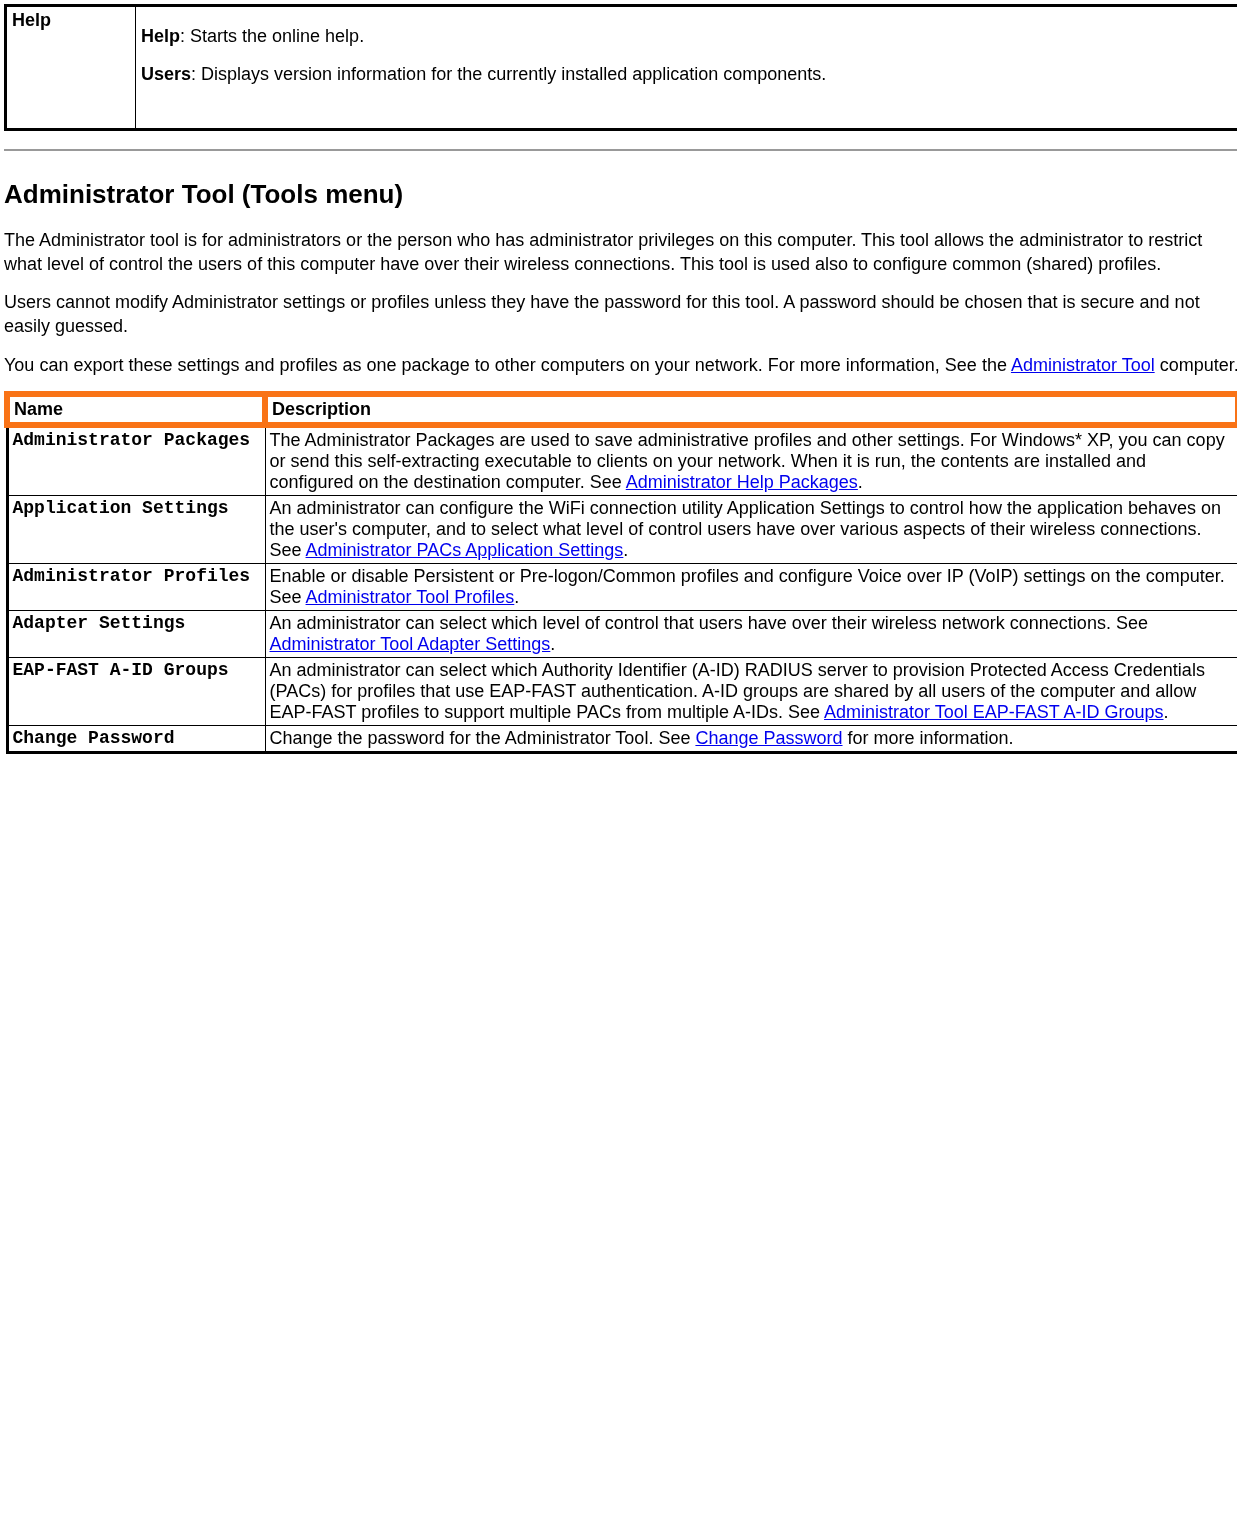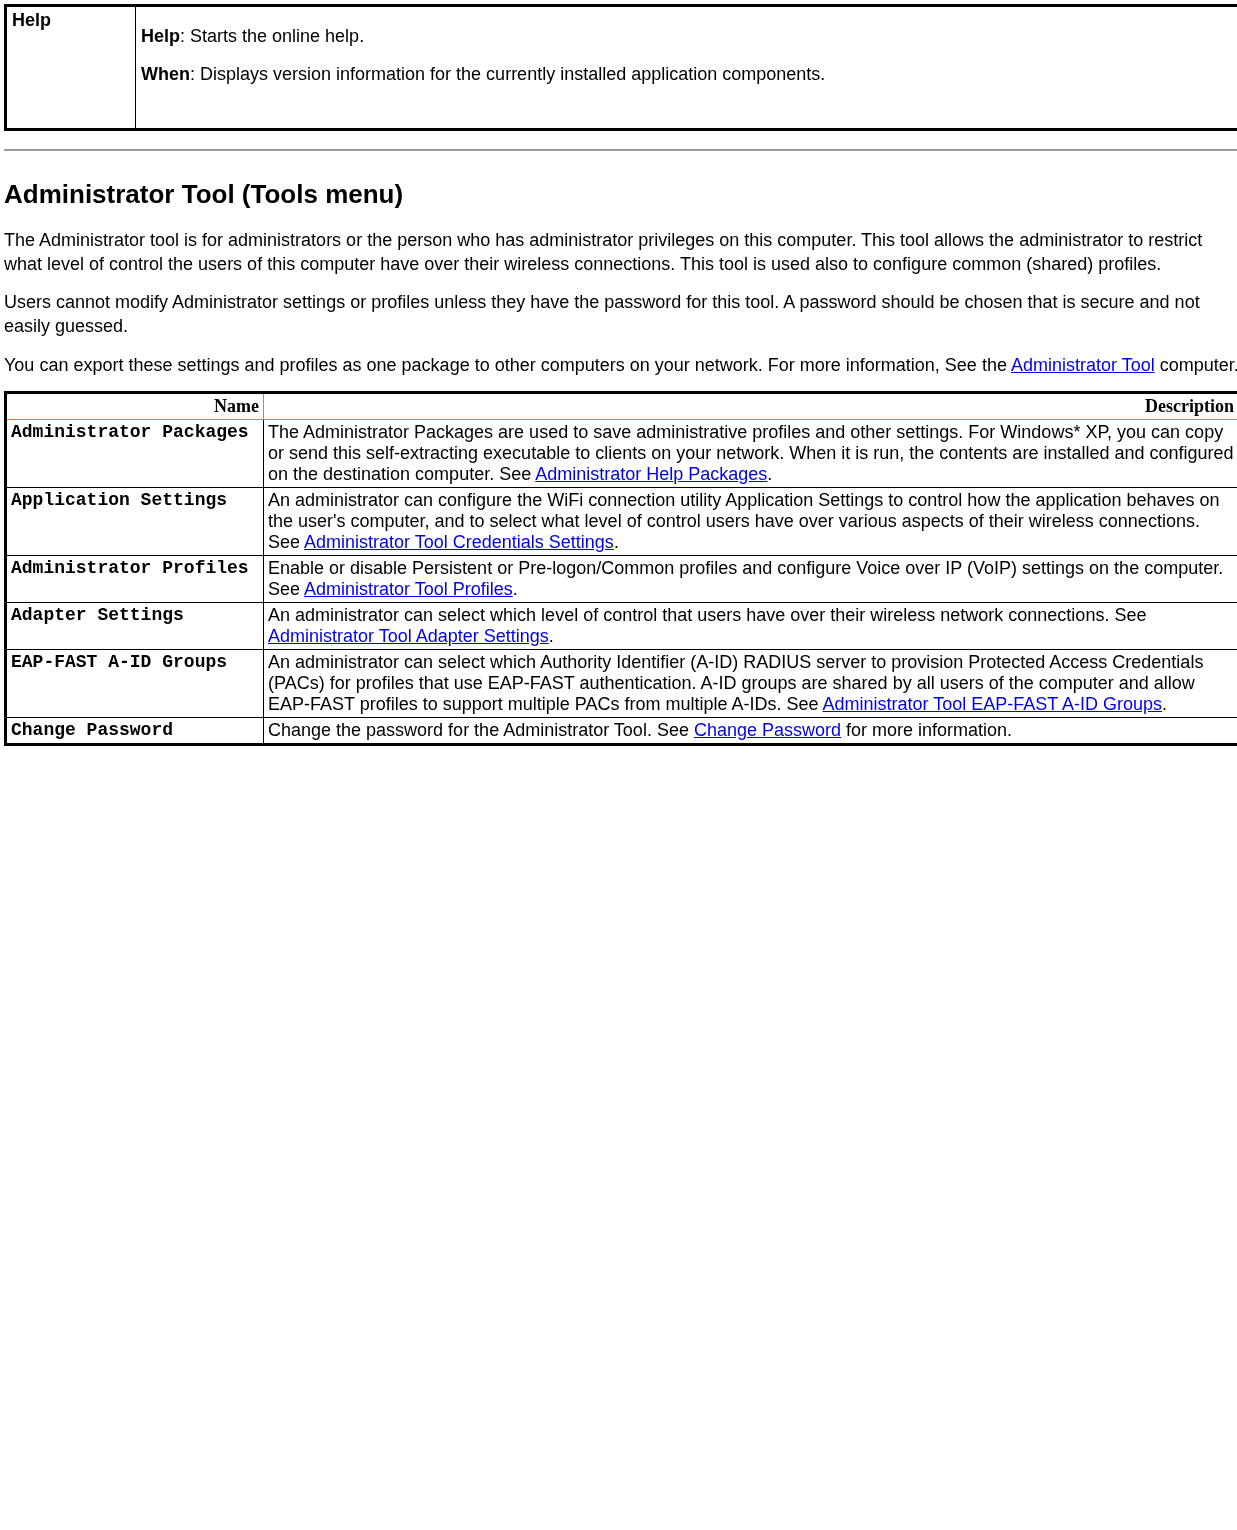--- a/index.html
+++ b/index.html
@@ -16,26 +16,25 @@
   border: 3px solid #000;
   width: 100%;
 }
 td {
   border: 1px solid #000;
   padding: 3px 5px;
   vertical-align: top;
   text-align: left;
 }
 th {
-  border: 1px solid #f97316;
+  border: 6px solid #f97316;
   padding: 3px 5px;
   vertical-align: top;
-  text-align: right;
+  text-align: left;
   font-weight: bold;
-  font-family: Liberation Serif, serif;
 }
 hr {
   border: none;
   border-top: 2px solid #999;
   margin: 18px 0;
 }
 h2 {
   font-family: Verdana, Geneva, sans-serif;
   font-weight: bold;
   font-size: 26px;
@@ -71,21 +70,21 @@
 </style>
 </head>
 <body>
 
 <table>
   <tbody>
       <tr>
     <td class="table1-col1">Help</td>
     <td>
       <p><span class="bold">Help</span><span>: Starts the online help.</span></p>
-      <p><span class="bold">When</span><span>: Displays version information for the currently installed application components.</span></p>
+      <p><span class="bold">Users</span><span>: Displays version information for the currently installed application components.</span></p>
       <div class="spacer-bottom"></div>
     </td>
   </tr>
 </tbody>
   </table>
 
 <hr>
 
 <h2>Administrator Tool (Tools menu)</h2>
 
@@ -102,21 +101,21 @@
       <tr>
     <th>Name</th>
     <th>Description</th>
   </tr>
   <tr>
     <td class="name-col">Administrator Packages</td>
     <td><span>The Administrator Packages are used to save administrative profiles and other settings. For Windows* XP, you can copy or send this self-extracting executable to clients on your network. When it is run, the contents are installed and configured on the destination computer. See </span><a href="#">Administrator Help Packages</a><span>.</span></td>
   </tr>
   <tr>
     <td class="name-col">Application Settings</td>
-    <td><span>An administrator can configure the WiFi connection utility Application Settings to control how the application behaves on the user's computer, and to select what level of control users have over various aspects of their wireless connections. See </span><a href="#">Administrator Tool Credentials Settings</a><span>.</span></td>
+    <td><span>An administrator can configure the WiFi connection utility Application Settings to control how the application behaves on the user's computer, and to select what level of control users have over various aspects of their wireless connections. See </span><a href="#">Administrator PACs Application Settings</a><span>.</span></td>
   </tr>
   <tr>
     <td class="name-col">Administrator Profiles</td>
     <td><span>Enable or disable Persistent or Pre-logon/Common profiles and configure Voice over IP (VoIP) settings on the computer. See </span><a href="#">Administrator Tool Profiles</a><span>.</span></td>
   </tr>
   <tr>
     <td class="name-col">Adapter Settings</td>
     <td><span>An administrator can select which level of control that users have over their wireless network connections. See </span><a href="#">Administrator Tool Adapter Settings</a><span>.</span></td>
   </tr>
   <tr>

